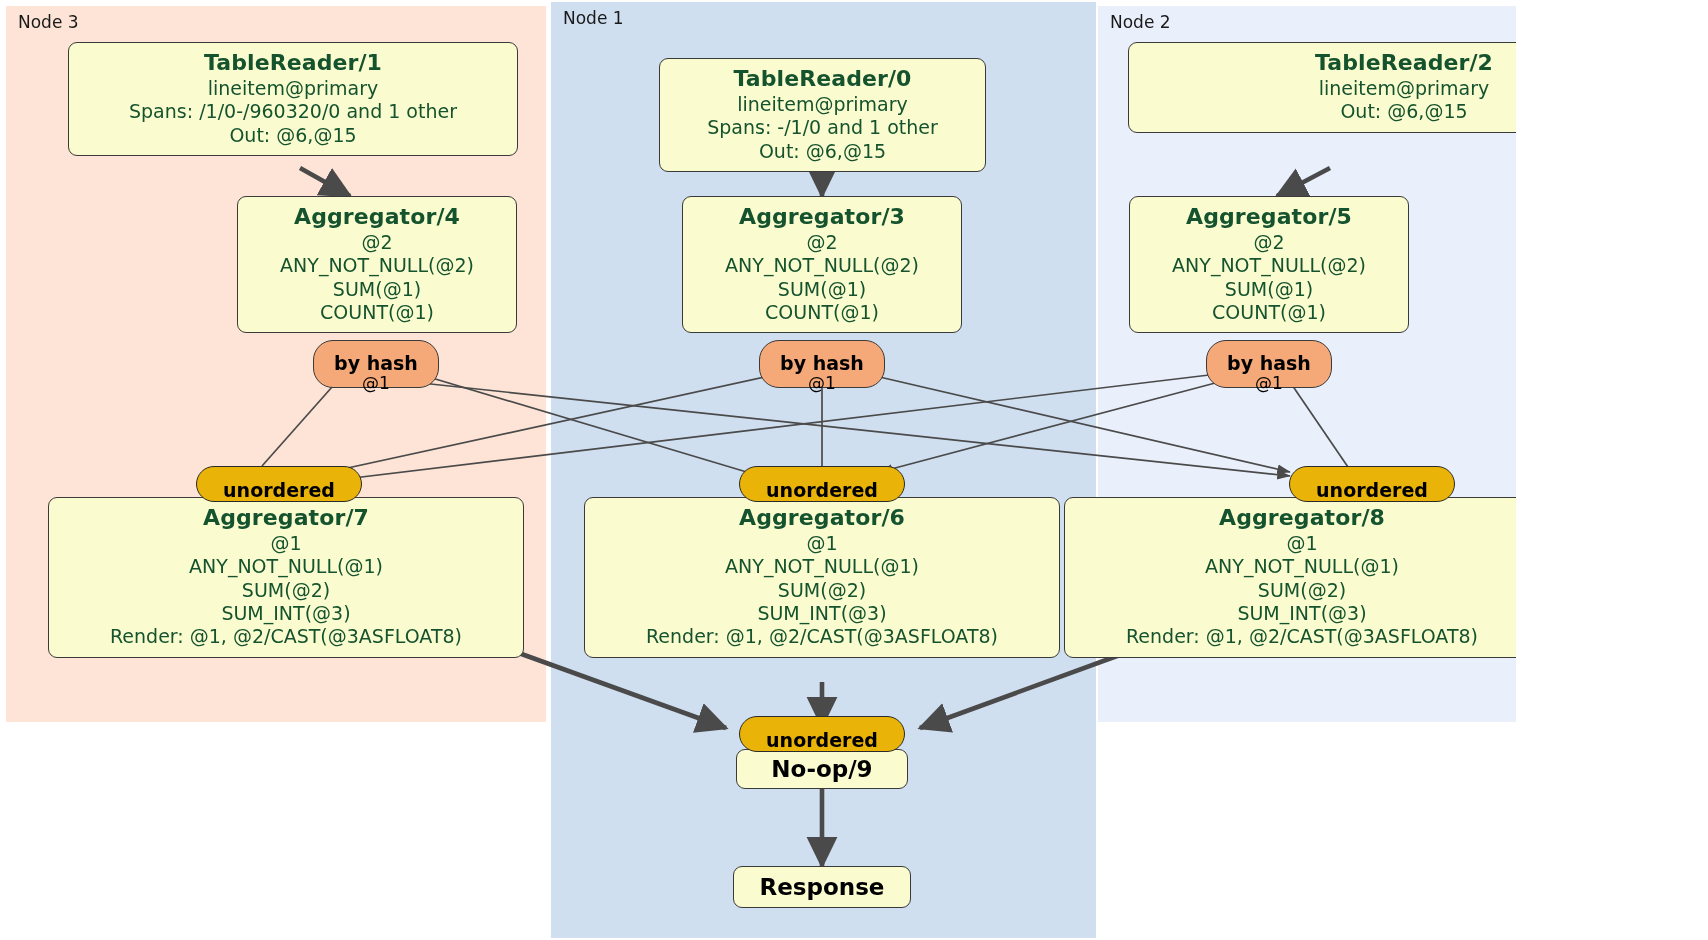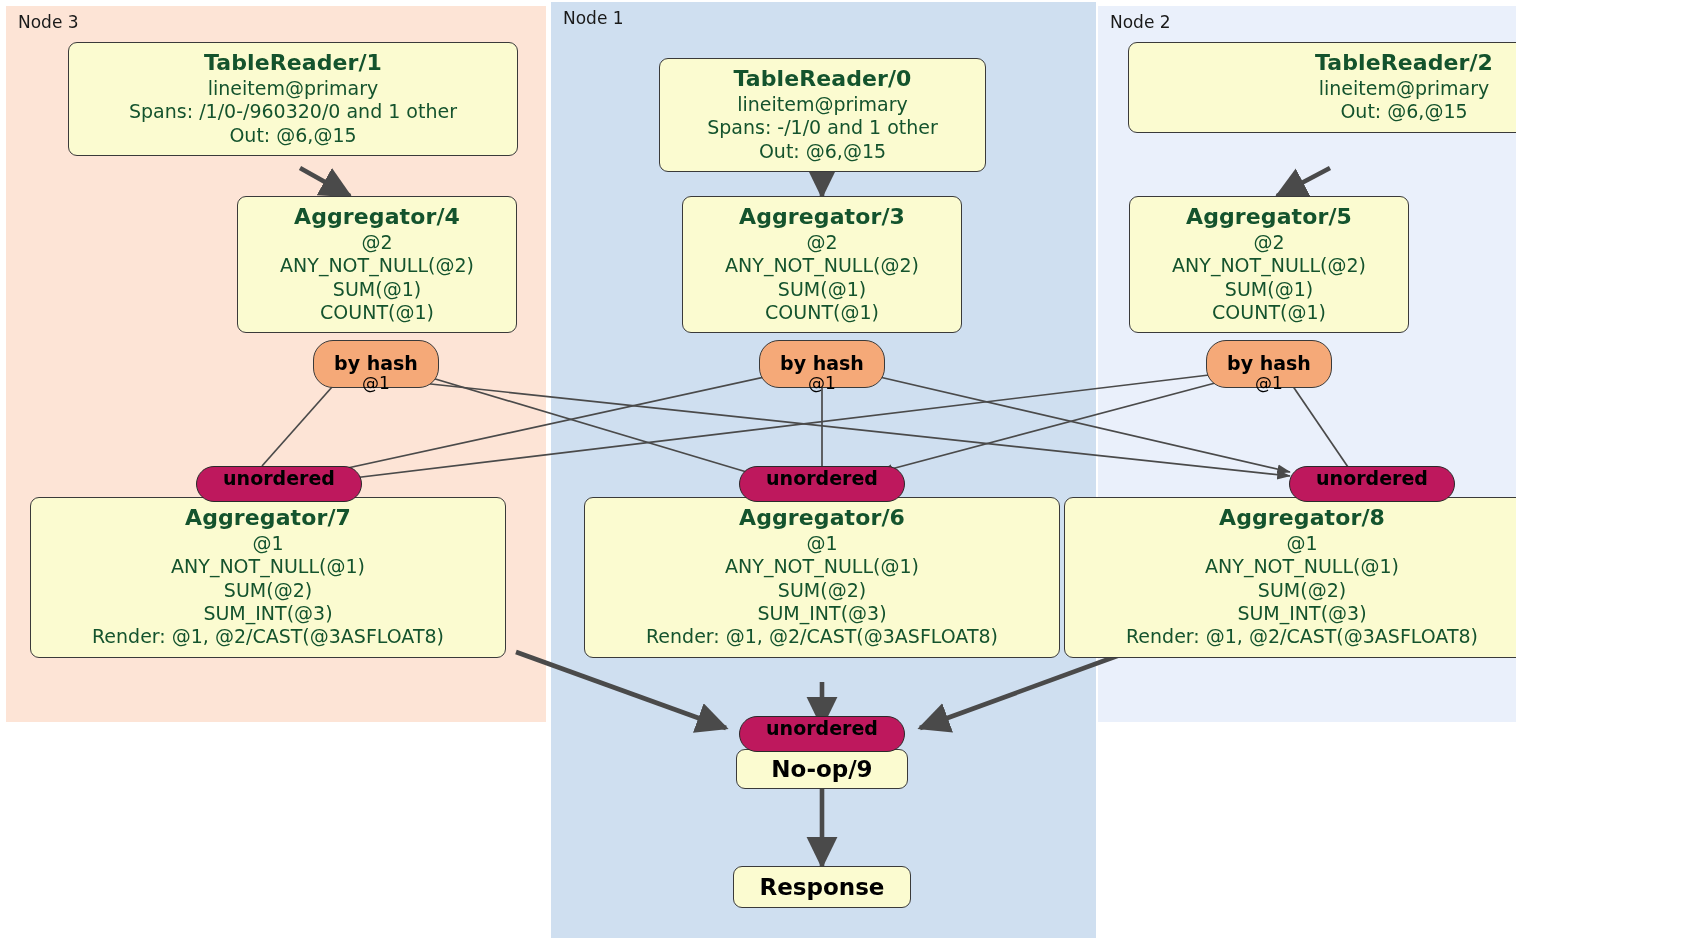--- a/index.html
+++ b/index.html
@@ -109,25 +109,25 @@
   }
   .router .r-sub {
     display: block;
     font-size: 17px;
     line-height: 1.1;
   }
   
   .sync {
     position: absolute;
     box-sizing: border-box;
-    background: #be185d;
+    background: #eab308;
     border: 1.6px solid #2a2a2a;
     border-radius: 999px;
     display: flex;
-    align-items: flex-start;
+    align-items: flex-end;
     justify-content: center;
     font-weight: bold;
     font-size: 19px;
     color: #000;
     z-index: 4;
   }
 </style>
 </head>
 <body>
 
@@ -196,21 +196,21 @@
 
   <div class="router" id="hash-l" style="left:313px; top:340px; width:126px; height:48px;">
     <span class="r-title">by hash</span>
     <span class="r-sub">@1</span>
   </div>
 
   <div class="sync" id="sync-l" style="left:196px; top:466px; width:166px; height:36px;">
     <span>unordered</span>
   </div>
 
-  <div class="proc-box" id="agg7" style="left:30px; top:497px; width:476px;">
+  <div class="proc-box" id="agg7" style="left:48px; top:497px; width:476px;">
     <span class="proc-title">Aggregator/7</span>
     <span class="proc-line">@1</span>
     <span class="proc-line">ANY_NOT_NULL(@1)</span>
     <span class="proc-line">SUM(@2)</span>
     <span class="proc-line">SUM_INT(@3)</span>
     <span class="proc-line">Render: @1, @2/CAST(@3ASFLOAT8)</span>
   </div>
 
   <div class="proc-box" id="tr0" style="left:659px; top:42px; width:327px;margin-top:16px;">
     <span class="proc-title">TableReader/0</span>

